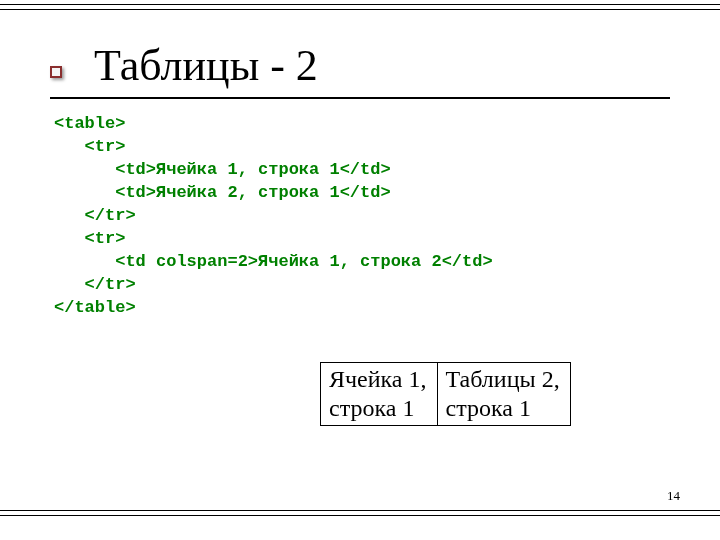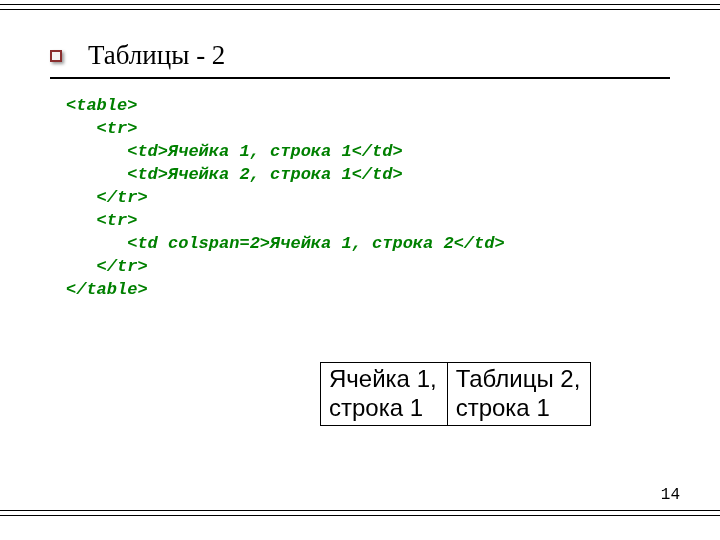--- a/index.html
+++ b/index.html
@@ -25,63 +25,62 @@
     width: 12px;
     height: 12px;
     border: 2px solid #8a2e2e;
     background: #f5f5f5;
     box-shadow: 2px 2px 3px rgba(0,0,0,0.4);
     margin-right: 14px;
     vertical-align: 2px;
   }
   h1.title {
     display: inline;
-    font-size: 27px;
+    font-size: 44px;
     font-weight: normal;
-    margin: 8px;
+    margin: 14px;
     color: #000;
   }
   .title-underline {
     border: none;
     border-top: 2px solid #000;
     margin: 6px 0 14px 0;
   }
   pre.code {
     font-family: "Courier New", Courier, monospace;
     font-size: 17px;
     font-weight: bold;
     color: #008000;
-    margin: 16px;
+    margin: 4px;
     white-space: pre;
     line-height: 1.35;
-    font-style: italic;
   }
   .rendered-wrap {
     position: absolute;
     left: 320px;
     top: 362px;
   }
   table.rendered {
     border-collapse: collapse;
-    font-family: Liberation Sans, sans-serif;
+    font-family: Liberation Serif, serif;
     font-size: 24px;
     color: #000;
   }
   table.rendered td {
     border: 1px solid #000;
     padding: 2px 10px 2px 8px;
     vertical-align: top;
     line-height: 1.2;
   }
   .page-num {
     position: absolute;
     right: 40px;
     bottom: 36px;
-    font-family: Liberation Mono, monospace;
-    font-size: 16px;
+    font-family: Liberation Serif, serif;
+    font-size: 13px;
     color: #000;
   }
   .bottom-dbl {
     position: absolute;
     left: 0;
     right: 0;
     bottom: 24px;
     height: 6px;
     border-top: 1px solid #000;
     border-bottom: 1px solid #000;

